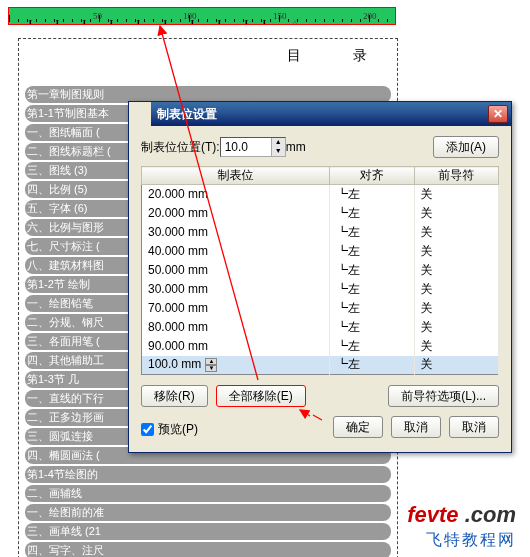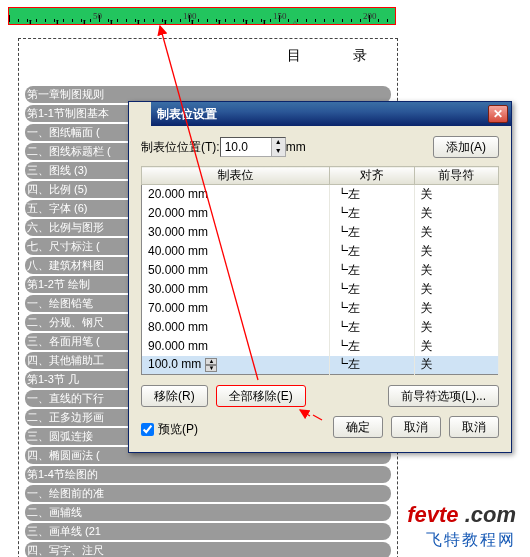--- a/index.html
+++ b/index.html
@@ -220,22 +220,22 @@
         <div class="doc-line">一、绘图铅笔</div>
         <div class="doc-line">二、分规、钢尺</div>
         <div class="doc-line">三、各面用笔 (</div>
         <div class="doc-line">四、其他辅助工</div>
         <div class="doc-line">第1-3节 几</div>
         <div class="doc-line">一、直线的下行</div>
         <div class="doc-line">二、正多边形画</div>
         <div class="doc-line">三、圆弧连接</div>
         <div class="doc-line">四、椭圆画法 (</div>
         <div class="doc-line">第1-4节绘图的</div>
+        <div class="doc-line">二、画辅线</div>
         <div class="doc-line">一、绘图前的准</div>
-        <div class="doc-line">二、画辅线</div>
         <div class="doc-line">三、画单线 (21</div>
         <div class="doc-line">四、写字、注尺</div>
         <div class="doc-line">五、校对涂改</div>
       </div>
   </div>
 </div>
 
 <div class="dialog">
   <div class="titlebar">
     <span>制表位设置</span>

